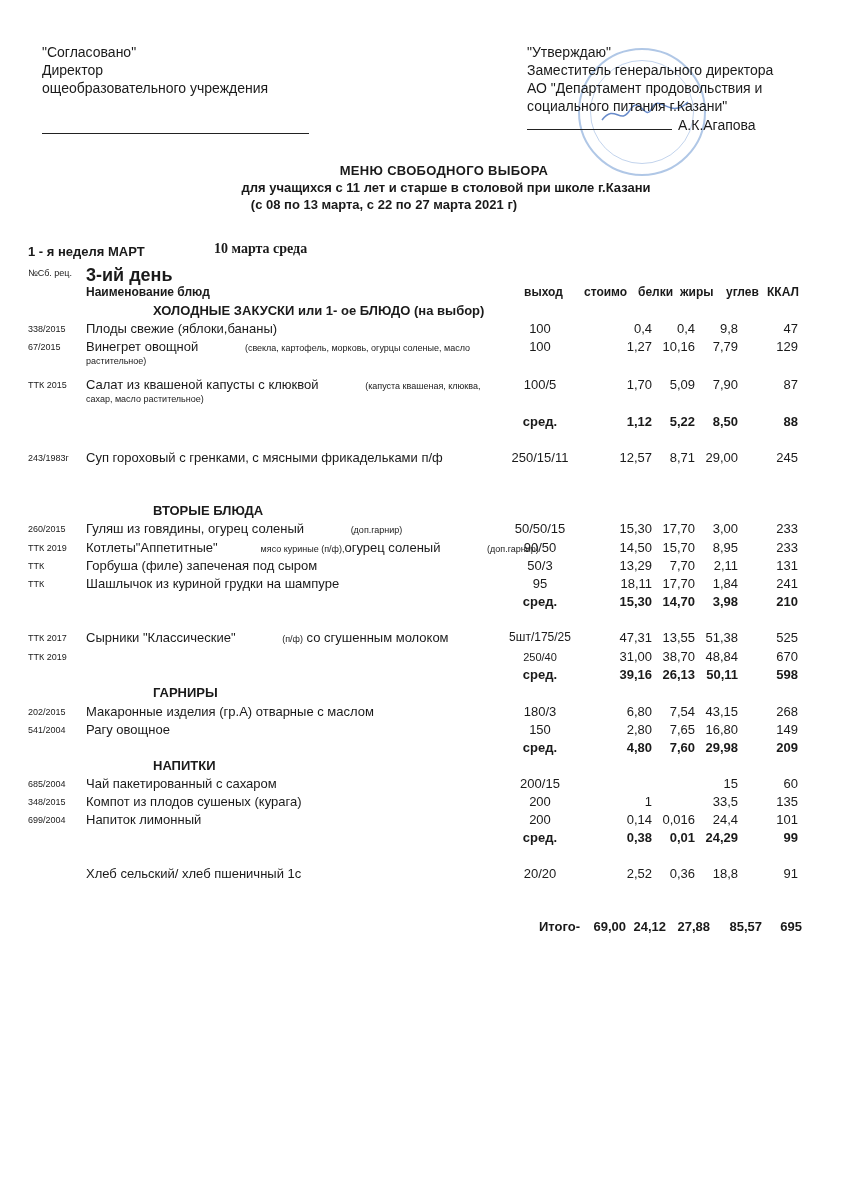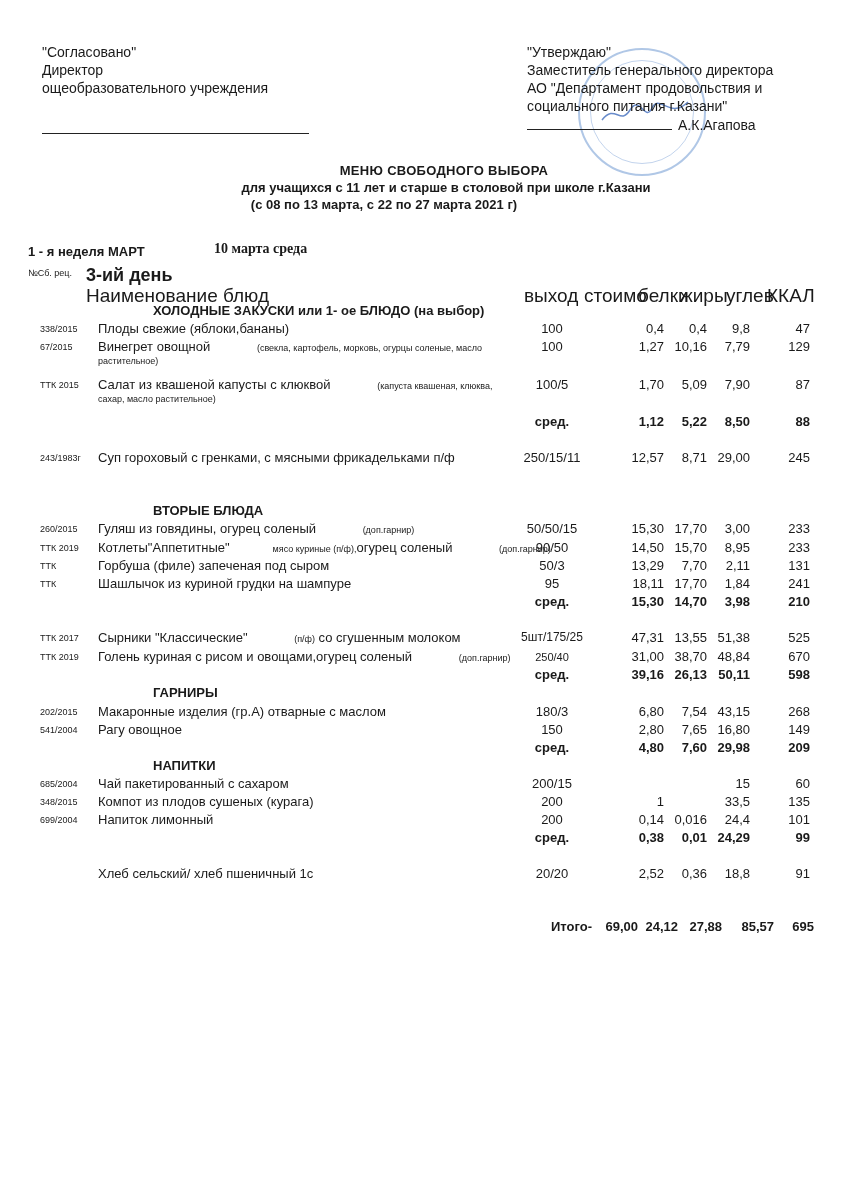--- a/index.html
+++ b/index.html
@@ -17,34 +17,34 @@
            border-radius:50%; border:1px solid rgba(80,130,200,0.35); }
   .signature { position:absolute; left:600px; top:98px; width:90px; height:30px; }
   .title { left:0; width:848px; text-align:center; font-weight:bold; }
   .t1 { top:163px; font-size:13px; padding-left:40px; box-sizing:border-box; letter-spacing:0.3px;}
   .t2 { top:180px; font-size:13px; padding-left:44px; box-sizing:border-box;}
   .t3 { top:197px; font-size:13px; left:-40px; }
   .week { left:28px; top:244px; font-weight:bold; font-size:13px; }
   .date { left:214px; top:241px; font-family:"Liberation Serif", serif; font-weight:bold; font-size:14px; }
   .recno { left:28px; top:268px; font-size:9px; }
   .dayno { left:86px; top:265px; font-weight:bold; font-size:18px; }
-  .row { position:absolute; left:12px; width:824px; height:18px; font-size:13px; }
+  .row { position:absolute; left:0; width:824px; height:18px; font-size:13px; }
   .row .code { position:absolute; left:28px; top:3px; font-size:9px; }
   .row .name { position:absolute; left:86px; top:0; white-space:nowrap;text-align:center; }
   .row .name small { font-size:9px;padding-left:43px; }
   .row .cont { position:absolute; left:86px; top:17px; font-size:9px; white-space:nowrap; }
   .row .num { position:absolute; top:0; text-align:right; }
   .c-out { left:500px; width:80px; text-align:center !important; }
   .c-b { left:612px; width:40px; }
   .c-z { left:655px; width:40px; }
   .c-u { left:696px; width:42px; }
   .c-k { left:756px; width:42px; }
   .bold { font-weight:bold; }
   .section { position:absolute; font-weight:bold; font-size:13px; white-space:nowrap; }
-  .hdr { position:absolute; top:285px; font-weight:normal; font-size:19px; white-space:nowrap; }
+  .hdr { position:absolute; top:285px; font-weight:bold; font-size:12px; white-space:nowrap; }
 </style>
 </head>
 <body>
 
 <div class="abs approve-left">
   <div>"Согласовано"</div>
   <div>Директор</div>
   <div>ощеобразовательного учреждения</div>
 </div>
 <div class="sign-line-left"></div>
@@ -187,21 +187,20 @@
   <span class="name"><span>Сырники "Классические"</span> <small>(п/ф)</small> <span>со сгушенным молоком</span></span>
   <span class="num c-out" style="font-size:12px">5шт/175/25</span>
   <span class="num c-b">47,31</span>
   <span class="num c-z">13,55</span>
   <span class="num c-u">51,38</span>
   <span class="num c-k">525</span>
 </div>
 
 <div class="row" style="top:649px">
   <span class="code">ТТК 2019</span>
-  <span class="name"><span>Голень куриная с рисом и овощами,огурец соленый</span> <small>(доп.гарнир)</small></span>
   <span class="num c-out" style="font-size:11px; top:2px">250/40</span>
   <span class="num c-b">31,00</span>
   <span class="num c-z">38,70</span>
   <span class="num c-u">48,84</span>
   <span class="num c-k">670</span>
 </div>
 
 <div class="row bold" style="top:667px">
   <span class="num c-out">сред.</span>
   <span class="num c-b">39,16</span>

